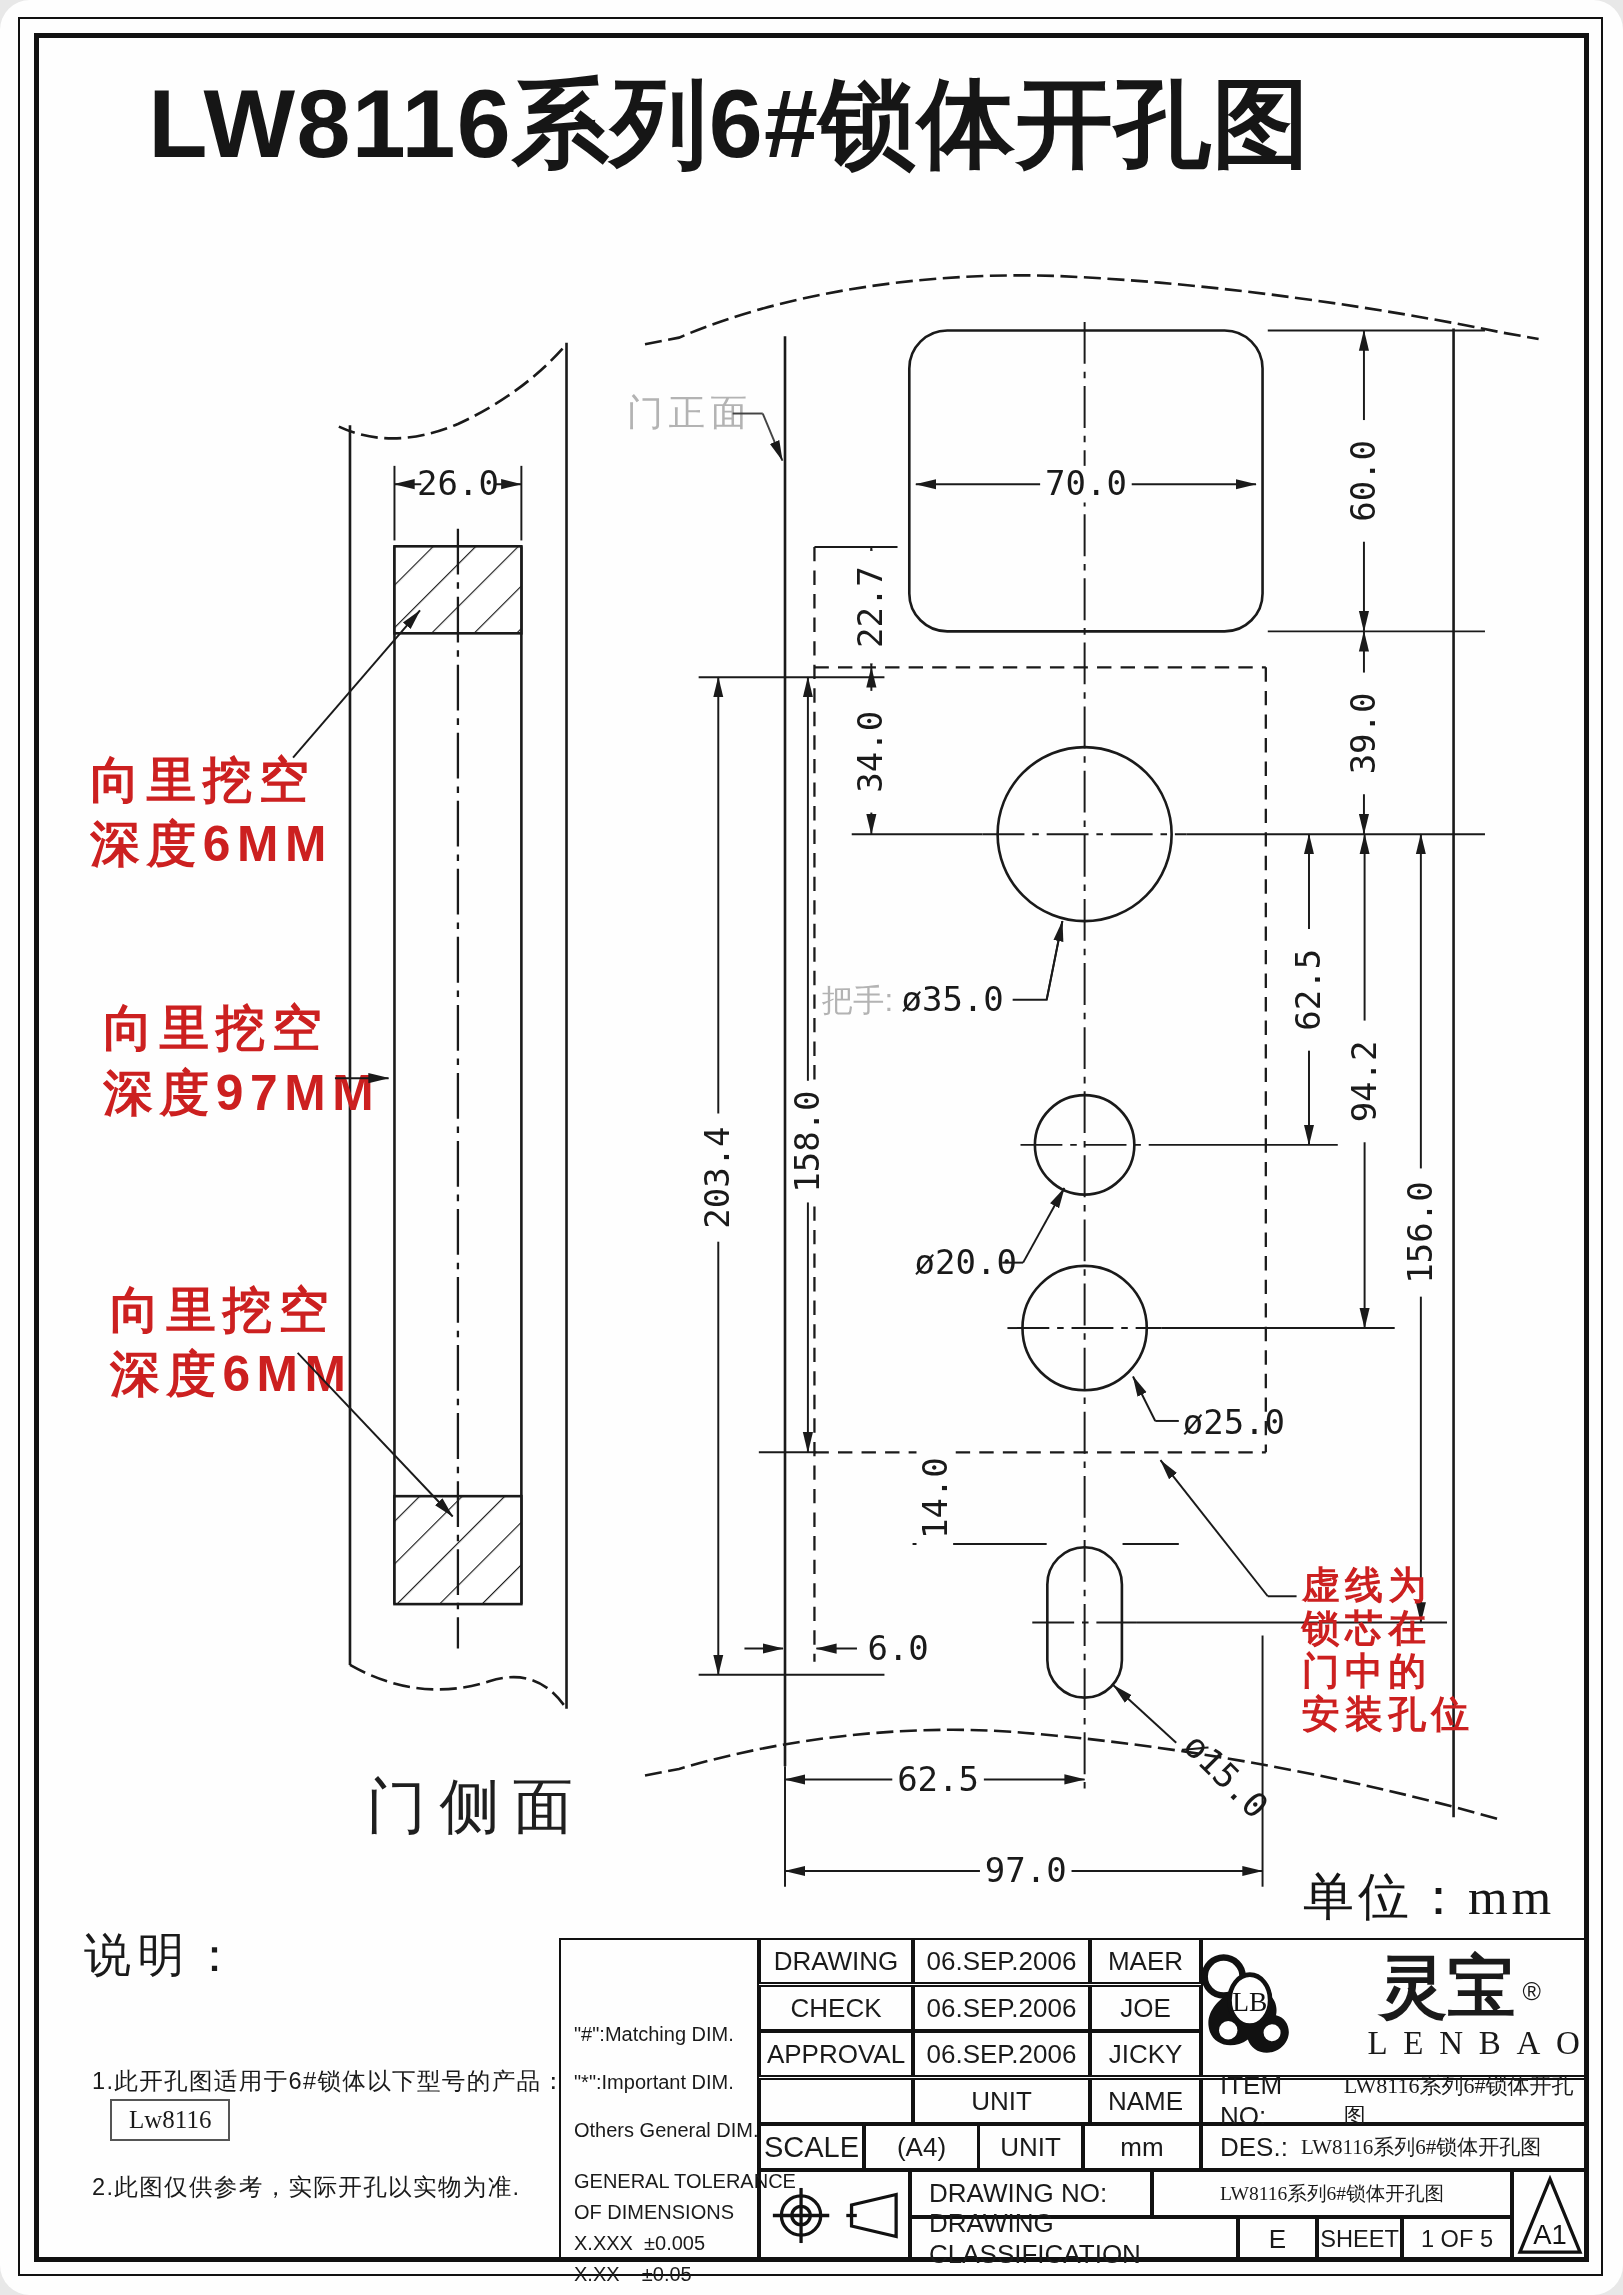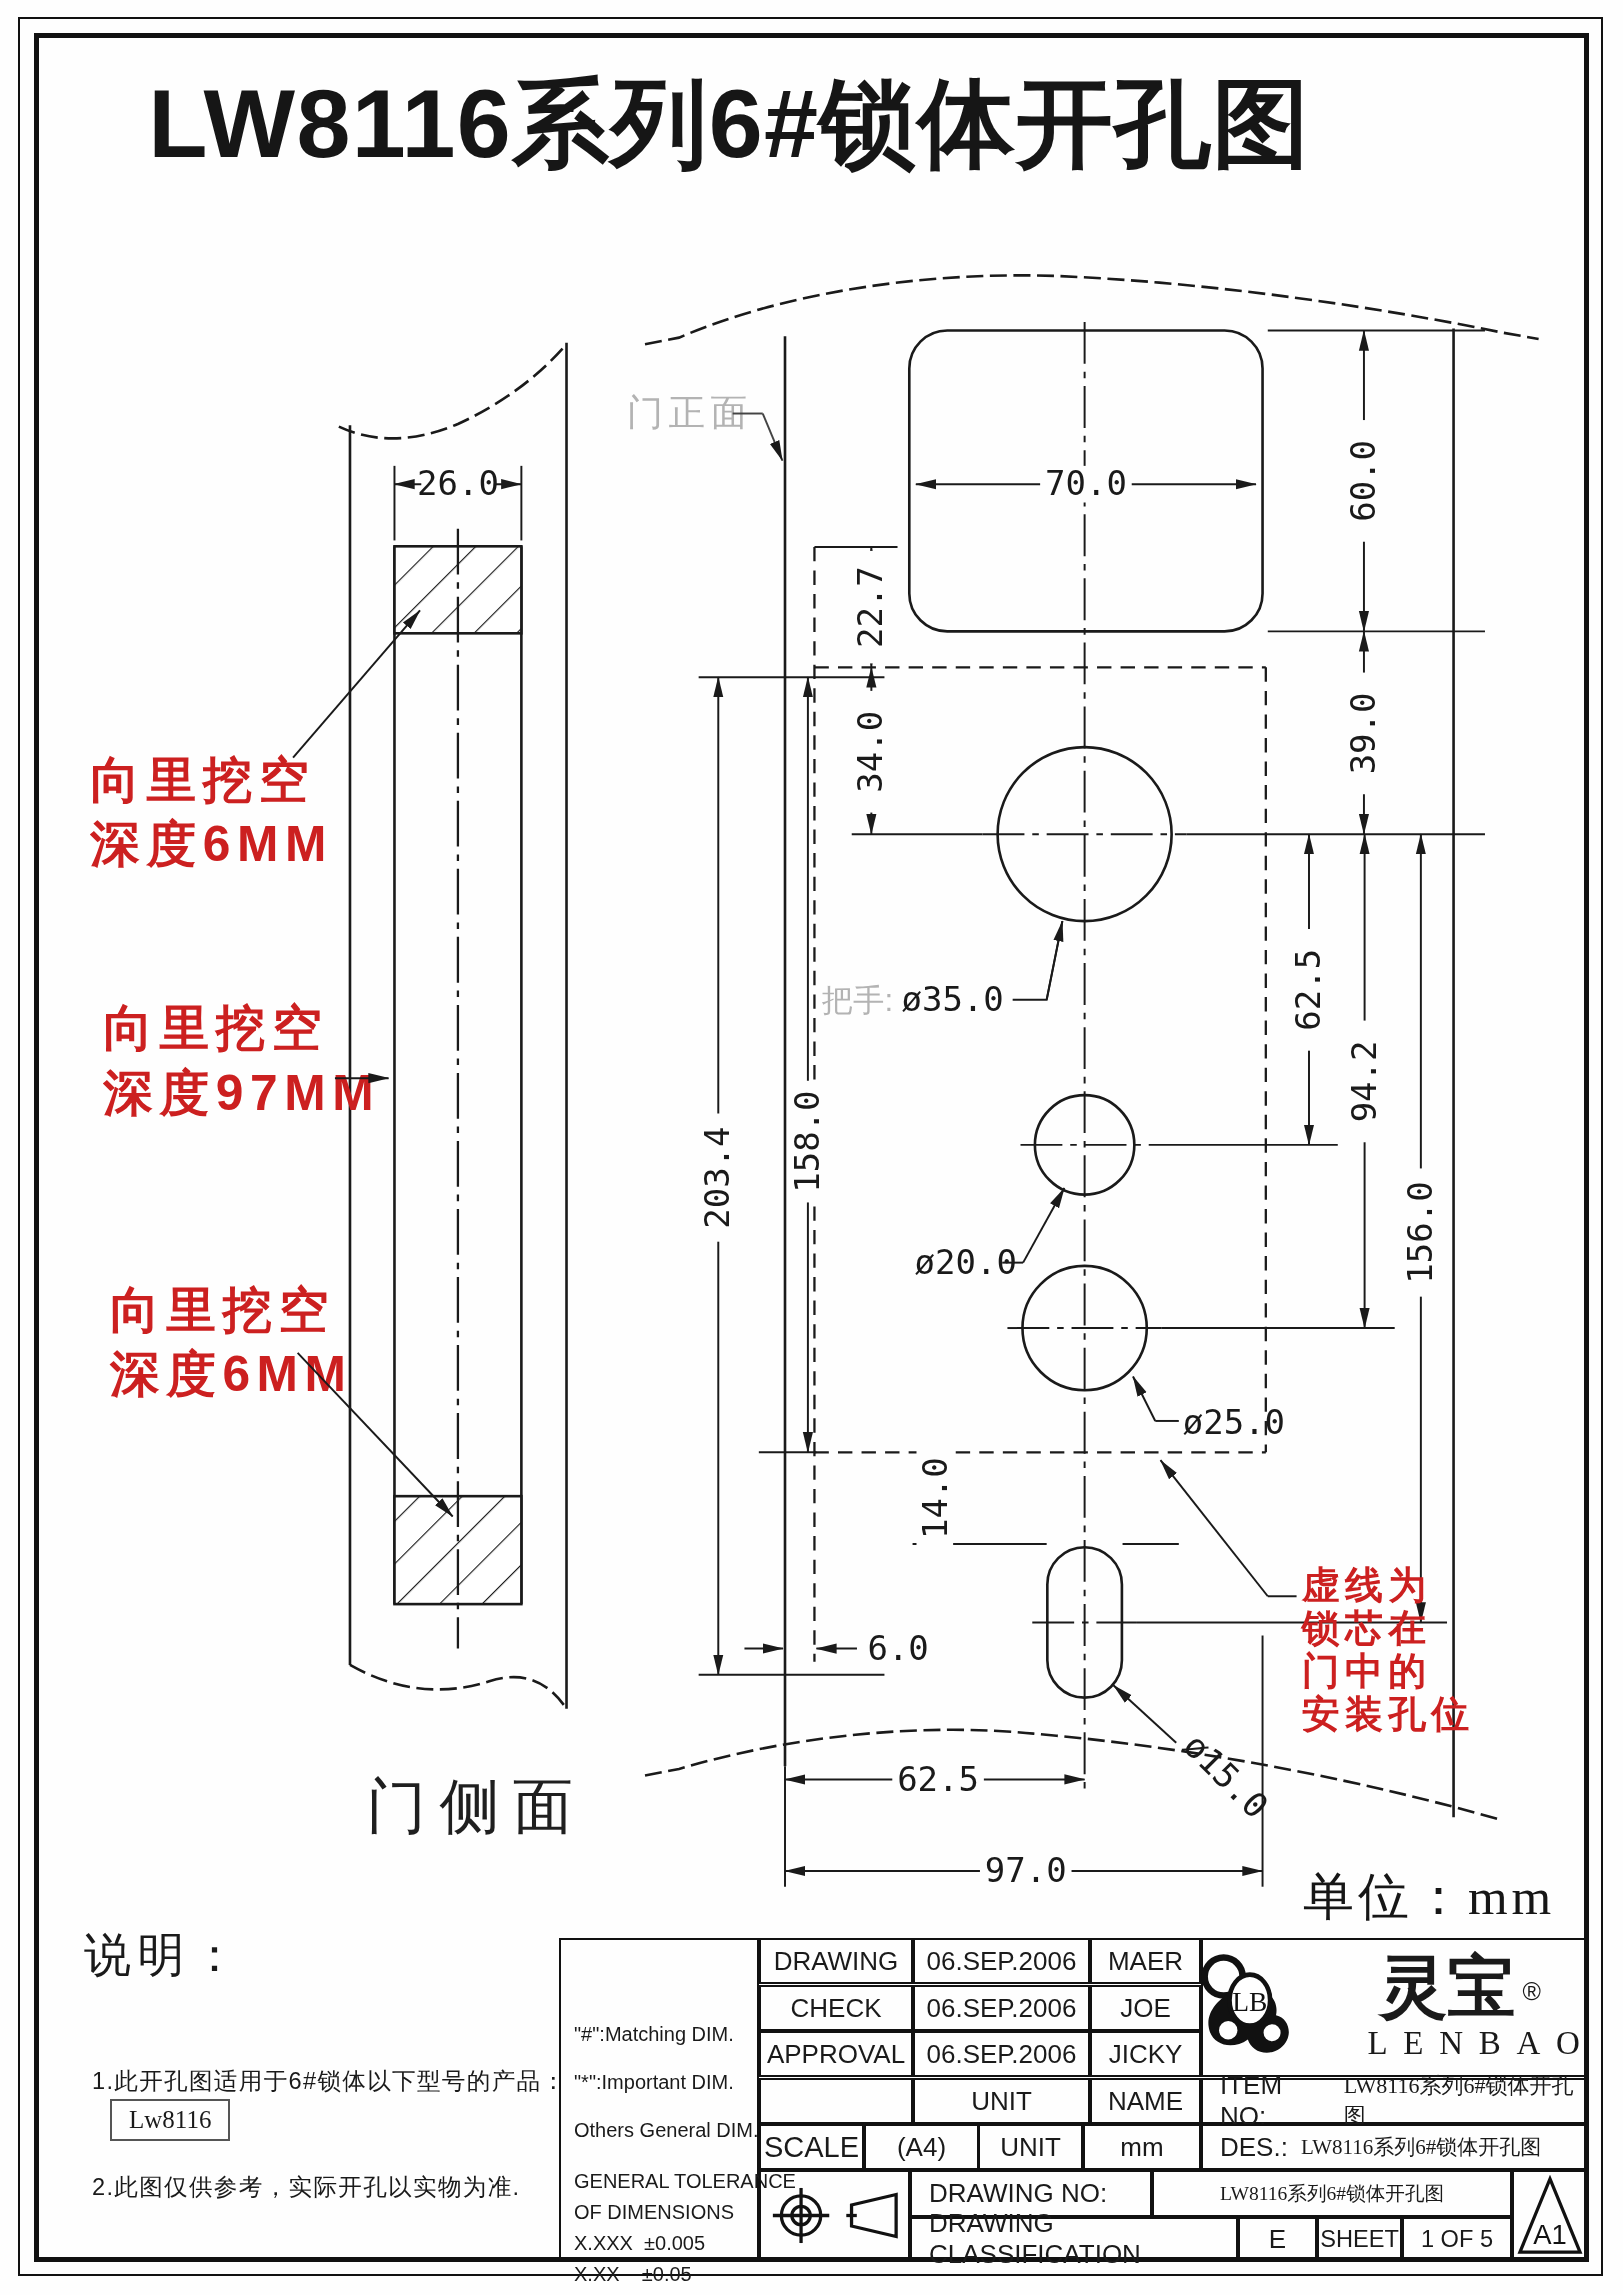--- a/index.html
+++ b/index.html
@@ -1,17 +1,17 @@
 <!DOCTYPE html>
 <html style="font-size:10.5px"><head>
 <meta charset="utf-8">
 <style>
   html,body{margin:0;padding:0;background:#e8e8e8;}
   .sheet{position:relative;width:1623px;height:2295px;background:#fefefe;
-         font-family:"Liberation Sans",sans-serif;color:#1a1a1a;overflow:hidden;}
+         font-family:"Liberation Sans",sans-serif;color:#1a1a1a;overflow:hidden;border-radius:30px;}
   .b-outer{position:absolute;left:18.3px;top:17px;width:1585px;height:2259px;
            border:2px solid #111;box-sizing:border-box;}
   .b-inner{position:absolute;left:34px;top:33px;width:1555px;height:2229px;
            border:5.9px solid #111;box-sizing:border-box;}
   .title{position:absolute;left:0;top:60px;width:1459px;text-align:center;
          font-size:97px;font-weight:700;letter-spacing:1.3px;color:#161616;}
   svg.draw{position:absolute;left:0;top:0;}
   
   .notes-head{position:absolute;left:84px;top:1924px;font-size:47px;letter-spacing:6.5px;text-align:center;}
   .note-line{position:absolute;font-size:23.6px;letter-spacing:1.3px;}

